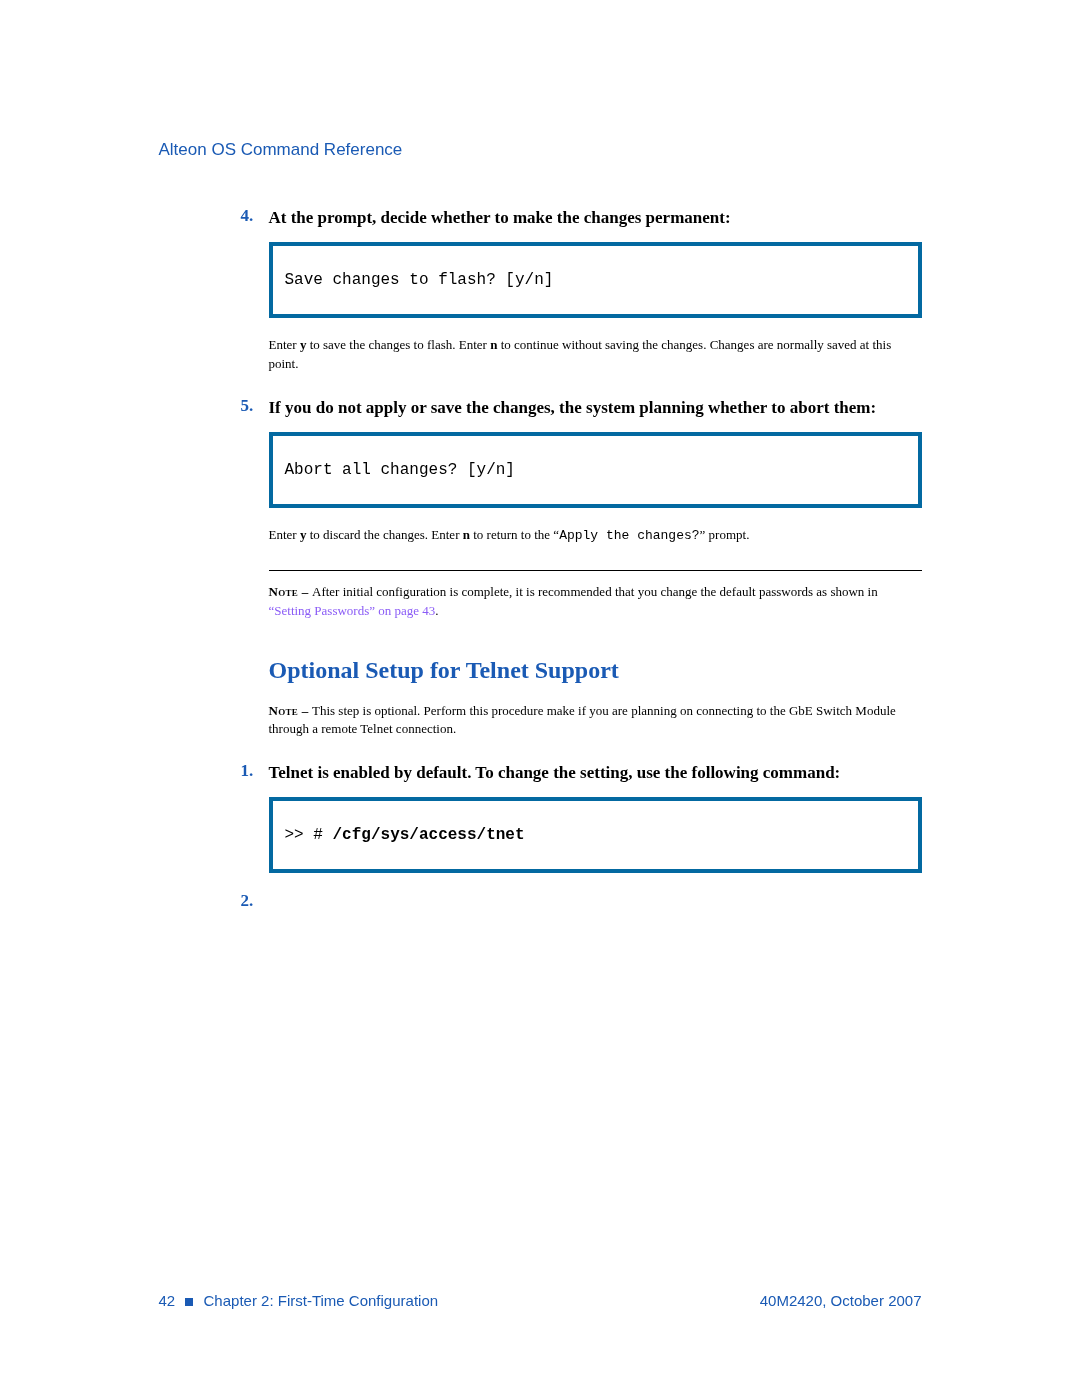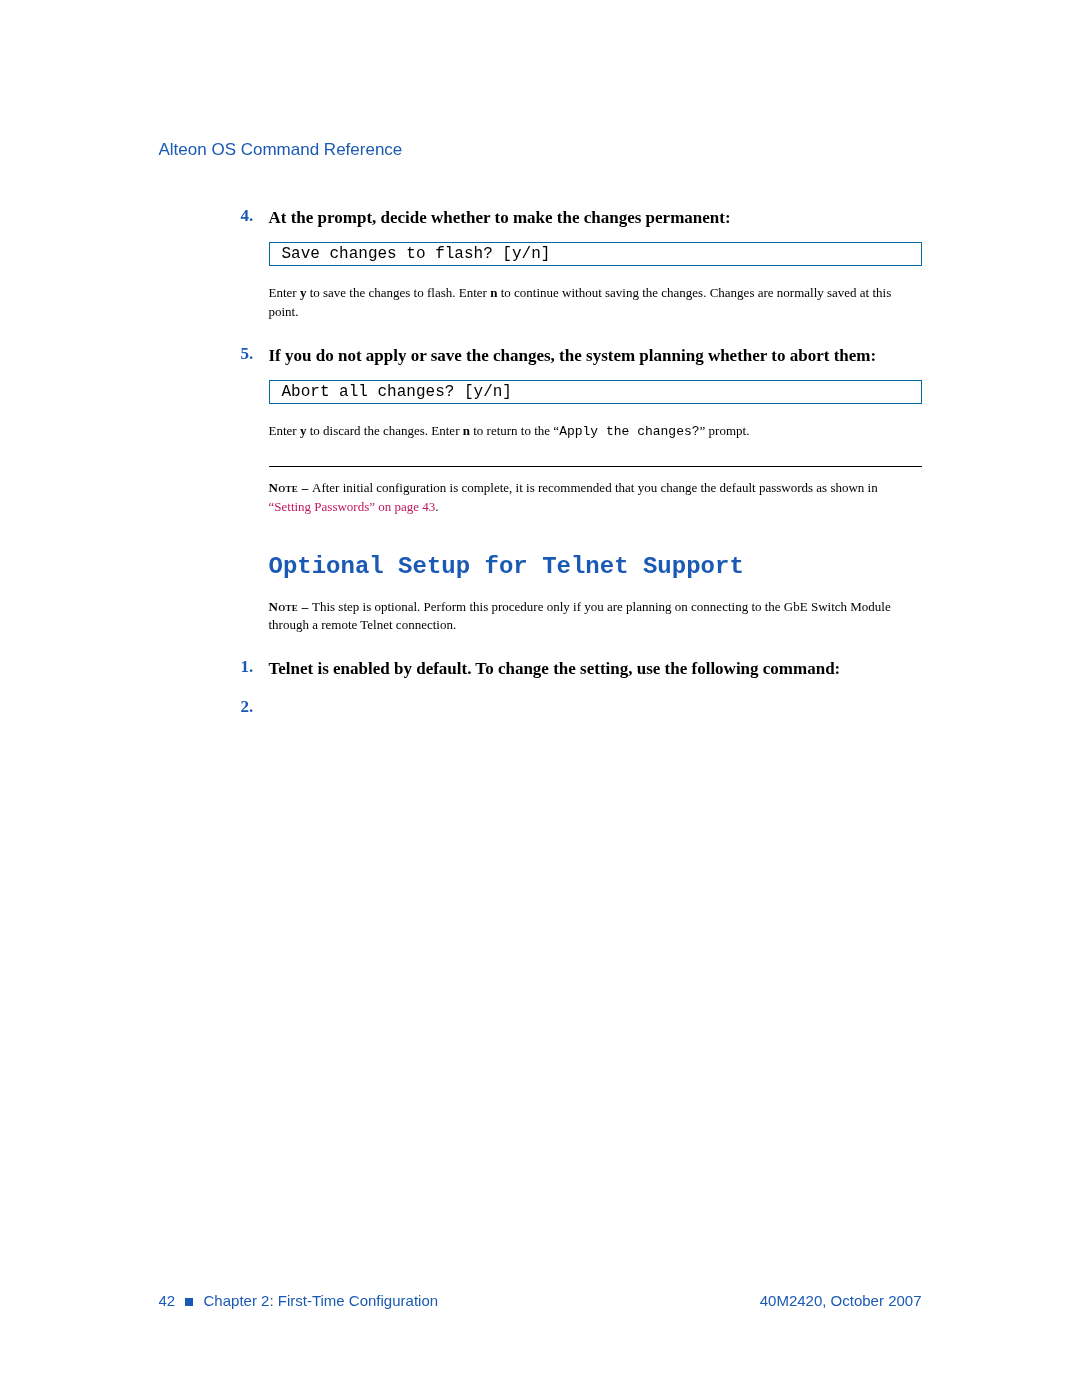--- a/index.html
+++ b/index.html
@@ -3,26 +3,26 @@
 <meta charset="utf-8">
 <style>
 body{margin:0;background:#fff;font-family:"Times New Roman",Times,serif;color:#000}
 .page{width:1033px;height:1397px;position:relative;margin:0 auto;box-sizing:border-box;padding:140px 135px 0 135px}
 .hdr{color:#1a5ab4;font-family:"Segoe UI","Myriad Pro",Arial,sans-serif;font-size:17px;margin-bottom:46px}
 .content{margin-left:110px}
 .li{position:relative;margin-bottom:16px}
 .num{position:absolute;left:-28px;top:0;font-family:"Times New Roman",serif;font-weight:bold;color:#1a5ab4;font-size:17px}
 .bold{font-weight:bold;font-size:17px;line-height:1.4}
 .body{font-size:13px;line-height:1.45;margin-bottom:22px}
-.codebox{border:1px solid #0369a1;padding:0 12px;font-family:"Courier New",monospace;font-size:16px;margin:12px 0 18px 0;line-height:1.4}
+.codebox{border:4px solid #0369a1;padding:23px 12px;font-family:"Courier New",monospace;font-size:16px;margin:12px 0 18px 0;line-height:1.4}
 .mono{font-family:"Courier New",monospace}
 .sc{font-variant:small-caps;font-weight:bold;letter-spacing:.3px}
 .rule{border-top:1px solid #000;margin:24px 0 12px 0}
-.link{color:#be185d}
-.h2{color:#1a5ab4;font-family:Liberation Mono, monospace;font-weight:bold;font-size:24px;margin:36px 0 18px 0}
+.link{color:#8b5cf6}
+.h2{color:#1a5ab4;font-family:Liberation Serif, serif;font-weight:bold;font-size:24px;margin:36px 0 18px 0}
 .footer{position:absolute;bottom:88px;left:135px;right:135px;display:flex;justify-content:space-between;align-items:center;font-family:"Segoe UI","Myriad Pro",Arial,sans-serif;font-size:15px;color:#1a5ab4}
 .sq{display:inline-block;width:8px;height:8px;background:#1a5ab4;vertical-align:middle;margin:0 6px}
 b.inline{font-weight:bold}
 </style>
 </head>
 <body>
 
 <div class="page">
   <div class="hdr">Alteon OS Command Reference</div>
 
@@ -47,26 +47,29 @@
     </div>
 
     <div class="rule"></div>
     <div class="body">
       <span class="sc">Note – </span><span>After initial configuration is complete, it is recommended that you change the default passwords as shown in </span><span class="link">“Setting Passwords” on page 43</span><span>.</span>
     </div>
 
     <div class="h2">Optional Setup for Telnet Support</div>
 
     <div class="body">
-      <span class="sc">Note – </span><span>This step is optional. Perform this procedure only if you are planning on connecting to the GbE Switch Module through a remote Telnet connection.</span>
+      <span class="sc">Note – </span><span>This step is optional. Perform this procedure make if you are planning on connecting to the GbE Switch Module through a remote Telnet connection.</span>
     </div>
 
     <div class="li">
       <span class="num">1.</span>
       <div class="bold">Telnet is enabled by default. To change the setting, use the following command:</div>
+      <div class="codebox">
+        <span>&gt;&gt; # </span><b>/cfg/sys/access/tnet</b>
+      </div>
     </div>
 
     <div class="li">
       <span class="num">2.</span>
     </div>
 
   </div>
 
   <div class="footer">
     <div>

